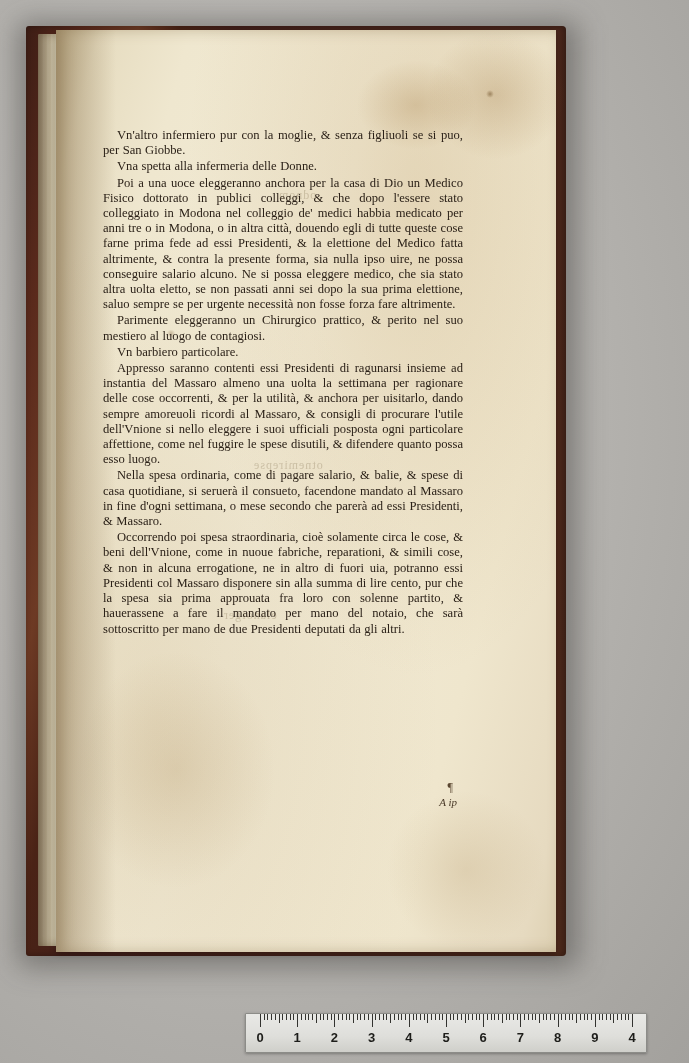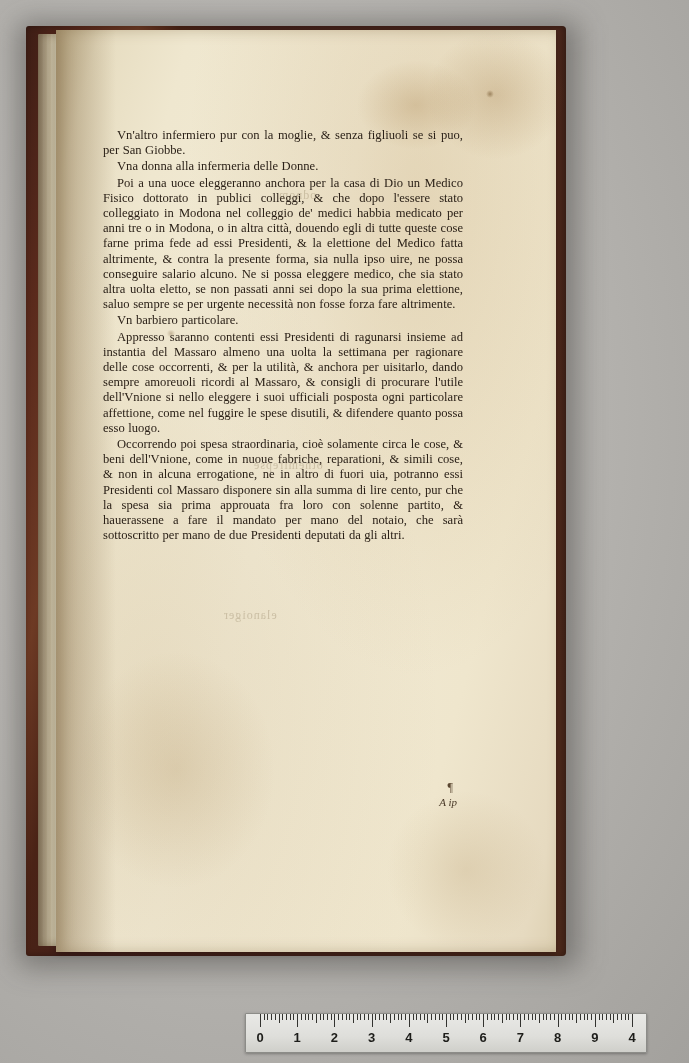--- a/index.html
+++ b/index.html
@@ -238,24 +238,26 @@
   </div>
 
   <div id="textblock">
 
     <div class="showthrough" style="left:175px;top:60px;">odnom</div>
     <div class="showthrough" style="left:150px;top:330px;">otnemirepse</div>
     <div class="showthrough" style="left:120px;top:480px;">elanoiger</div>
 
 
     <p class="para">Vn'altro infermiero pur con la moglie, &amp; senza figliuoli se si puo, per San Giobbe.</p>
-    <p class="para">Vna donna alla infermeria delle Donne.</p>
+    <p class="para">Vna spetta alla infermeria delle Donne.</p>
     <p class="para">Poi a una uoce eleggeranno anchora per la casa di Dio un Medico Fisico dottorato in publici colleggi, &amp; che dopo l'essere stato colleggiato in Modona nel colleggio de' medici habbia medicato per anni tre o in Modona, o in altra città, douendo egli di tutte queste cose farne prima fede ad essi Presidenti, &amp; la elettione del Medico fatta altrimente, &amp; contra la presente forma, sia nulla ipso uire, ne possa conseguire salario alcuno. Ne si possa eleggere medico, che sia stato altra uolta eletto, se non passati anni sei dopo la sua prima elettione, saluo sempre se per urgente necessità non fosse forza fare altrimente.</p>
+    <p class="para">Parimente eleggeranno un Chirurgico prattico, &amp; perito nel suo mestiero al luogo de contagiosi.</p>
     <p class="para">Vn barbiero particolare.</p>
     <p class="para">Appresso saranno contenti essi Presidenti di ragunarsi insieme ad instantia del Massaro almeno una uolta la settimana per ragionare delle cose occorrenti, &amp; per la utilità, &amp; anchora per uisitarlo, dando sempre amoreuoli ricordi al Massaro, &amp; consigli di procurare l'utile dell'Vnione si nello eleggere i suoi ufficiali posposta ogni particolare affettione, come nel fuggire le spese disutili, &amp; difendere quanto possa esso luogo.</p>
+    <p class="para">Nella spesa ordinaria, come di pagare salario, &amp; balie, &amp; spese di casa quotidiane, si seruerà il consueto, facendone mandato al Massaro in fine d'ogni settimana, o mese secondo che parerà ad essi Presidenti, &amp; Massaro.</p>
     <p class="para">Occorrendo poi spesa straordinaria, cioè solamente circa le cose, &amp; beni dell'Vnione, come in nuoue fabriche, reparationi, &amp; simili cose, &amp; non in alcuna errogatione, ne in altro di fuori uia, potranno essi Presidenti col Massaro disponere sin alla summa di lire cento, pur che la spesa sia prima approuata fra loro con solenne partito, &amp; hauerassene a fare il mandato per mano del notaio, che sarà sottoscritto per mano de due Presidenti deputati da gli altri.</p>
 
     <div id="sigmark">¶</div>
     <div id="catchword">A ip</div>
   </div>
 
   <div id="ruler">
     <div id="ruler-ticks">
         <div class="tick major" style="left: 14px;"></div>
         <div class="tick minor" style="left: 17.72px;"></div>

